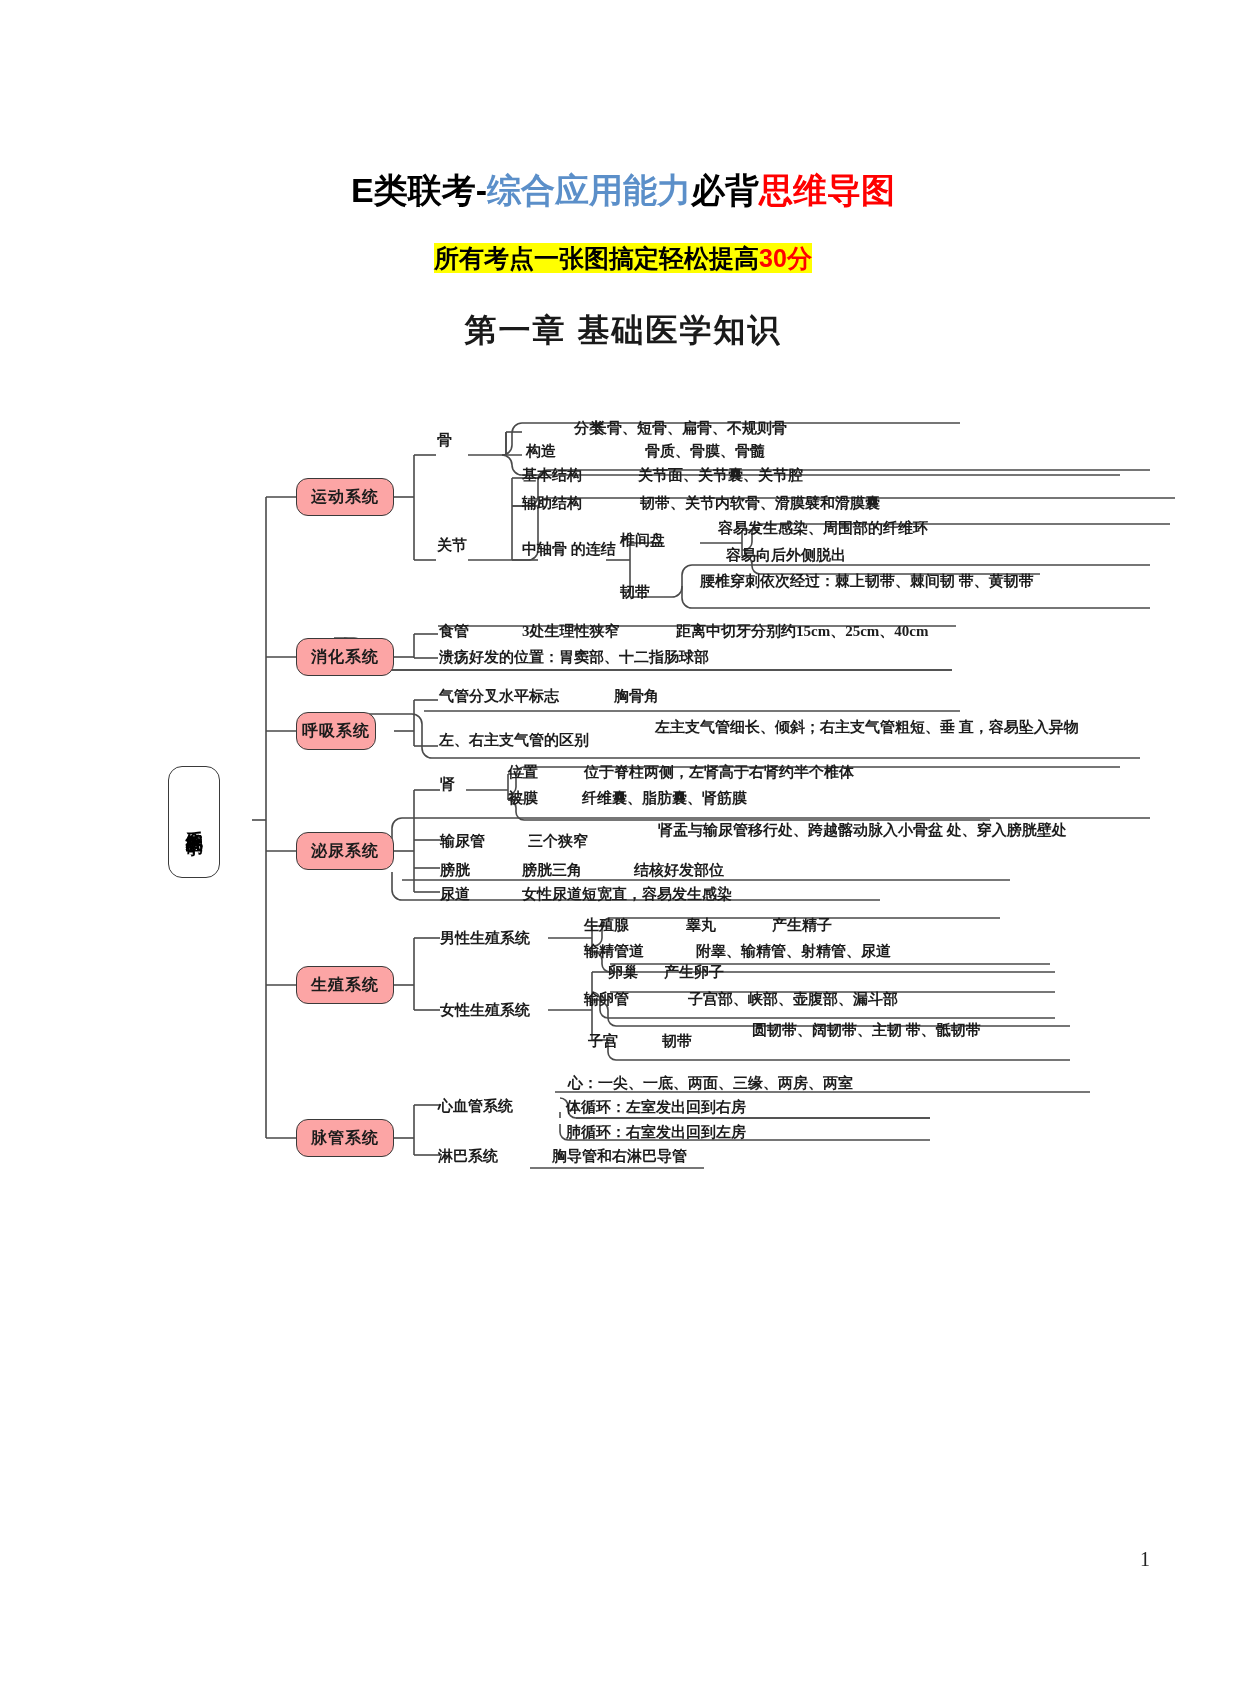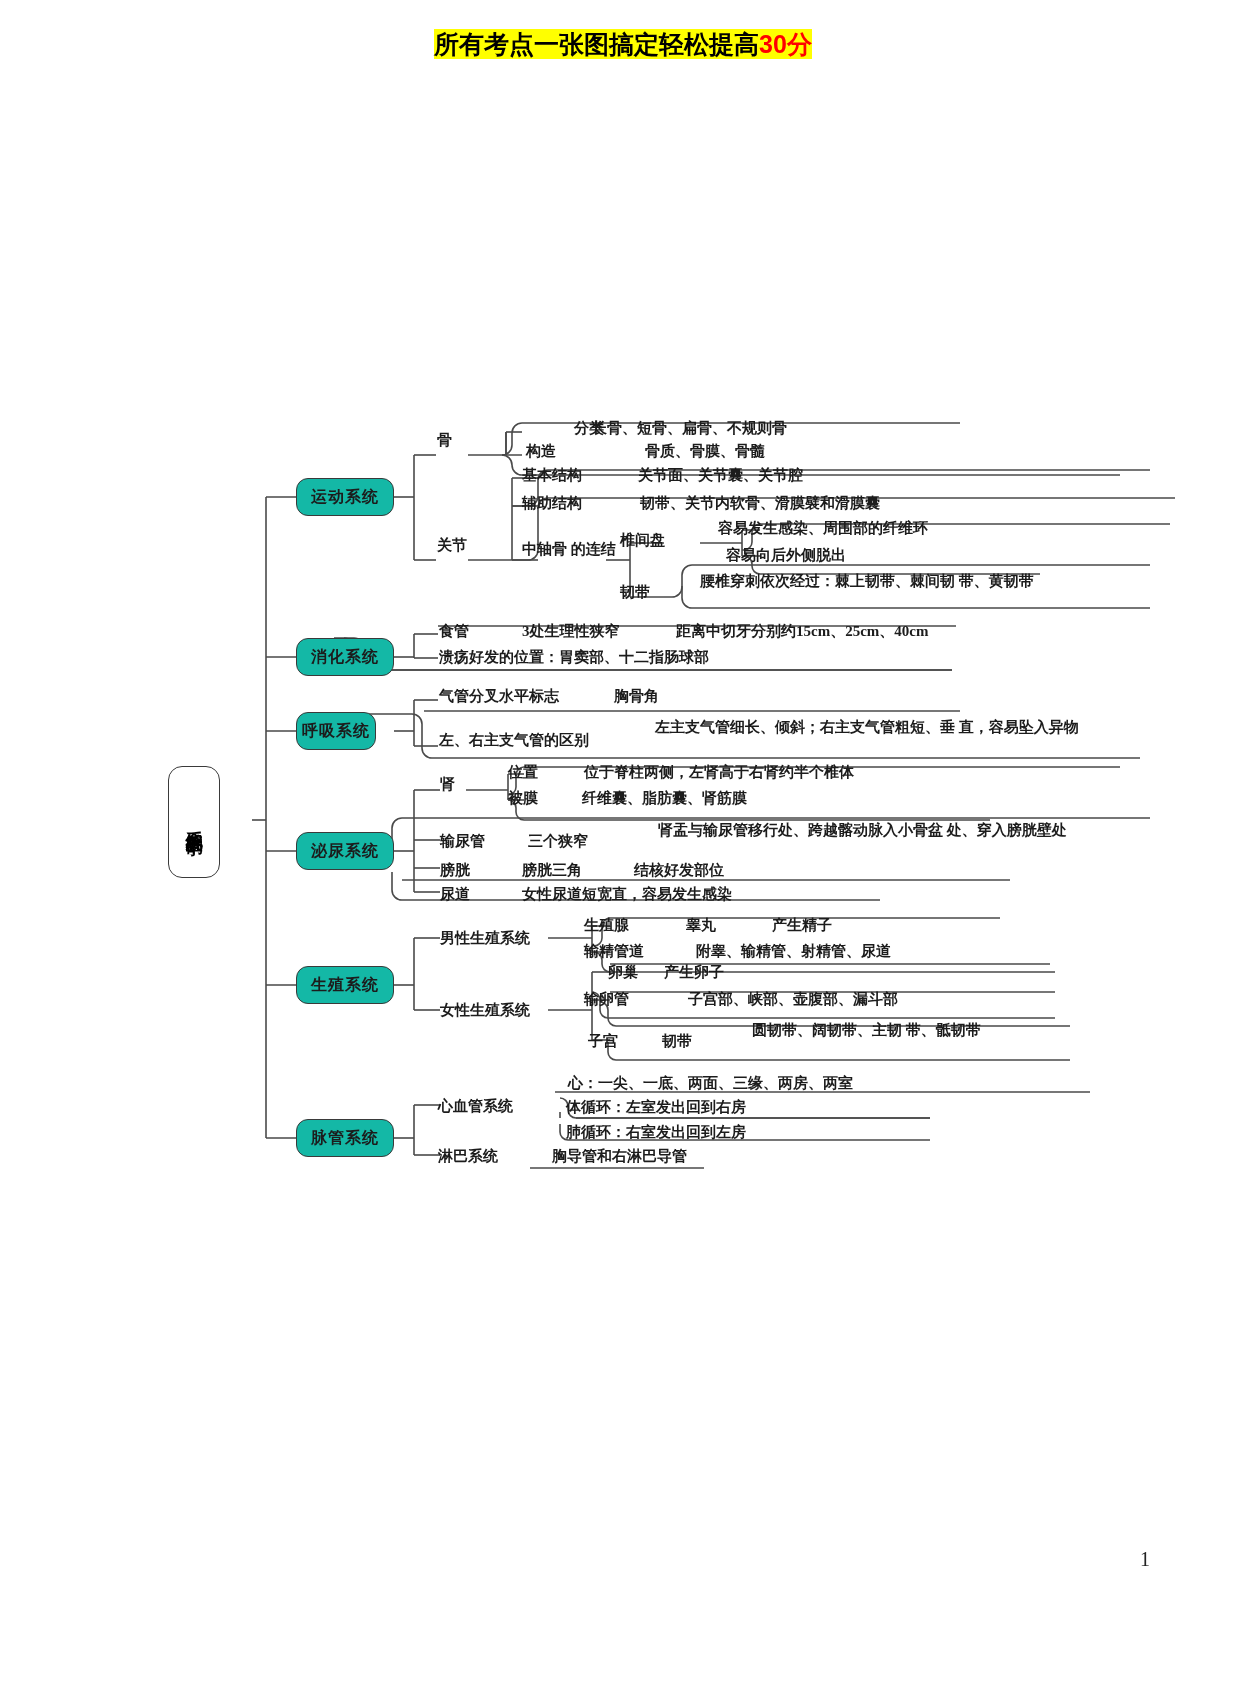--- a/index.html
+++ b/index.html
@@ -61,21 +61,21 @@
     font-size:17px;
     letter-spacing:2px;
     line-height:1.25;
     font-family:"Liberation Serif","DejaVu Serif",serif;
   }
   .l1box {
     position:absolute;
     border:1.6px solid #3a3a3a;
     border-radius:12px;
     display:flex; align-items:center; justify-content:center;
-    background:#14b8a6;
+    background:#fca5a5;
     font-weight:bold;
     font-size:16px;
     letter-spacing:1px;
     font-family:"Liberation Serif","DejaVu Serif",serif;
     color:#1c1c1c;
   }
   .t { position:absolute; font-weight:bold; color:#1c1c1c; font-family:"Liberation Serif","DejaVu Serif",serif; }
   .t.s15 { font-size:15px; }
   .t.two { line-height:1.22; }
 
@@ -84,23 +84,27 @@
     right:96px; bottom:118px;
     font-size:20px;
     font-family:"Liberation Serif","DejaVu Serif",serif;
     color:#222;
   }
 </style>
 </head>
 <body>
 
 <div class="header">
+  <div class="title1">
+    <span class="seg" style="color:#000000">E类联考-</span><span class="seg" style="color:#5b8fc9">综合应用能力</span><span class="seg" style="color:#000000">必背</span><span class="seg" style="color:#ff0000">思维导图</span>
+  </div>
   <div class="title2">
     <span class="hl" style="color:#000000">所有考点一张图搞定轻松提高</span><span class="hl" style="color:#ff0000">30分</span>
   </div>
+  <div class="title3">第一章    基础医学知识</div>
 </div>
 
 <div id="map">
 
 <svg width="1246" height="1689">
   <g fill="none" stroke="#4a4a4a" stroke-width="1.6">
 
     <path d="M252 820 H266"></path>
     <path d="M266 497 V1138"></path>
 

